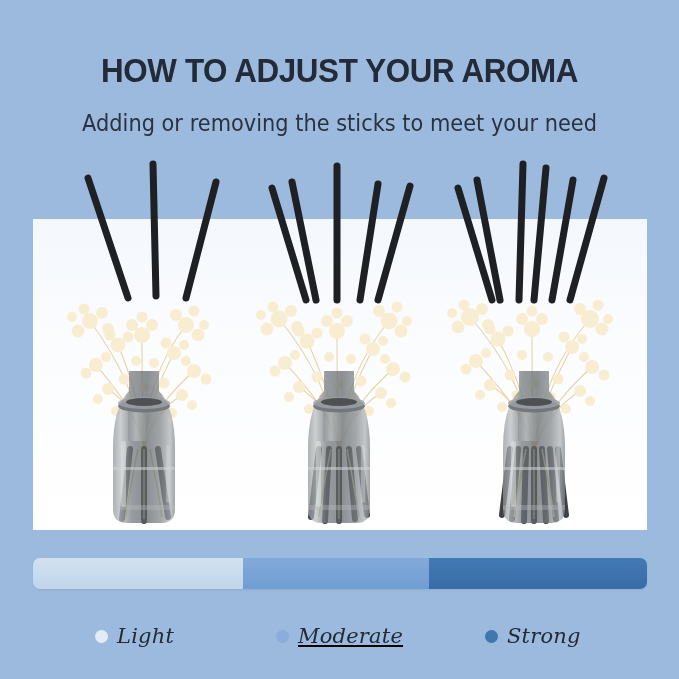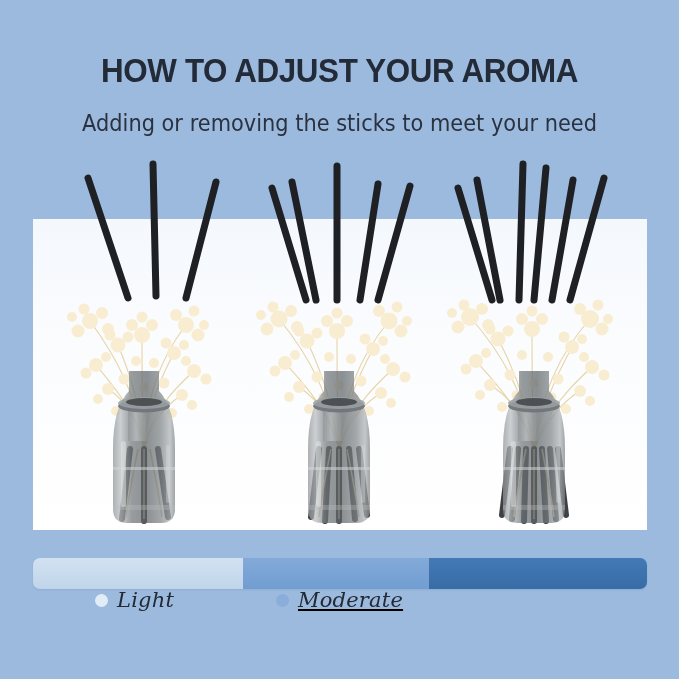--- a/index.html
+++ b/index.html
@@ -62,21 +62,21 @@
     border-radius:7px;overflow:hidden;display:flex;
     box-shadow:0 1px 2px rgba(40,70,110,.12);
   }
   .seg{height:100%;}
   .seg-1{flex:0 0 210px;background:linear-gradient(180deg,#d2e1f1,#c0d5ea);}
   .seg-2{flex:0 0 186px;background:linear-gradient(180deg,#83aad9,#719dd1);}
   .seg-3{flex:1 1 auto;background:linear-gradient(180deg,#4379b4,#376ca7);}
 
   
   #legend{
-    position:absolute;left:33px;top:588px;width:614px;height:40px;
+    position:absolute;left:33px;top:624px;width:614px;height:40px;
   }
   .legend-item{
     position:absolute;top:0;display:flex;align-items:center;gap:9px;
     white-space:nowrap;
   }
   #legend-light{left:62px;}
   #legend-moderate{left:243px;text-decoration:underline;}
   #legend-strong{left:452px;}
   .dot{
     width:13px;height:13px;border-radius:50%;display:inline-block;
@@ -468,13 +468,17 @@
 
 <div id="legend">
   <div class="legend-item" id="legend-light">
     <span class="dot" style="background:#e2ecf7;"></span>
     <span class="legend-label">Light</span>
   </div>
   <div class="legend-item" id="legend-moderate">
     <span class="dot" style="background:#8badd9;"></span>
     <span class="legend-label">Moderate</span>
   </div>
+  <div class="legend-item" id="legend-strong">
+    <span class="dot" style="background:#4176ae;"></span>
+    <span class="legend-label">Strong</span>
+  </div>
 </div>
 
 </body></html>

